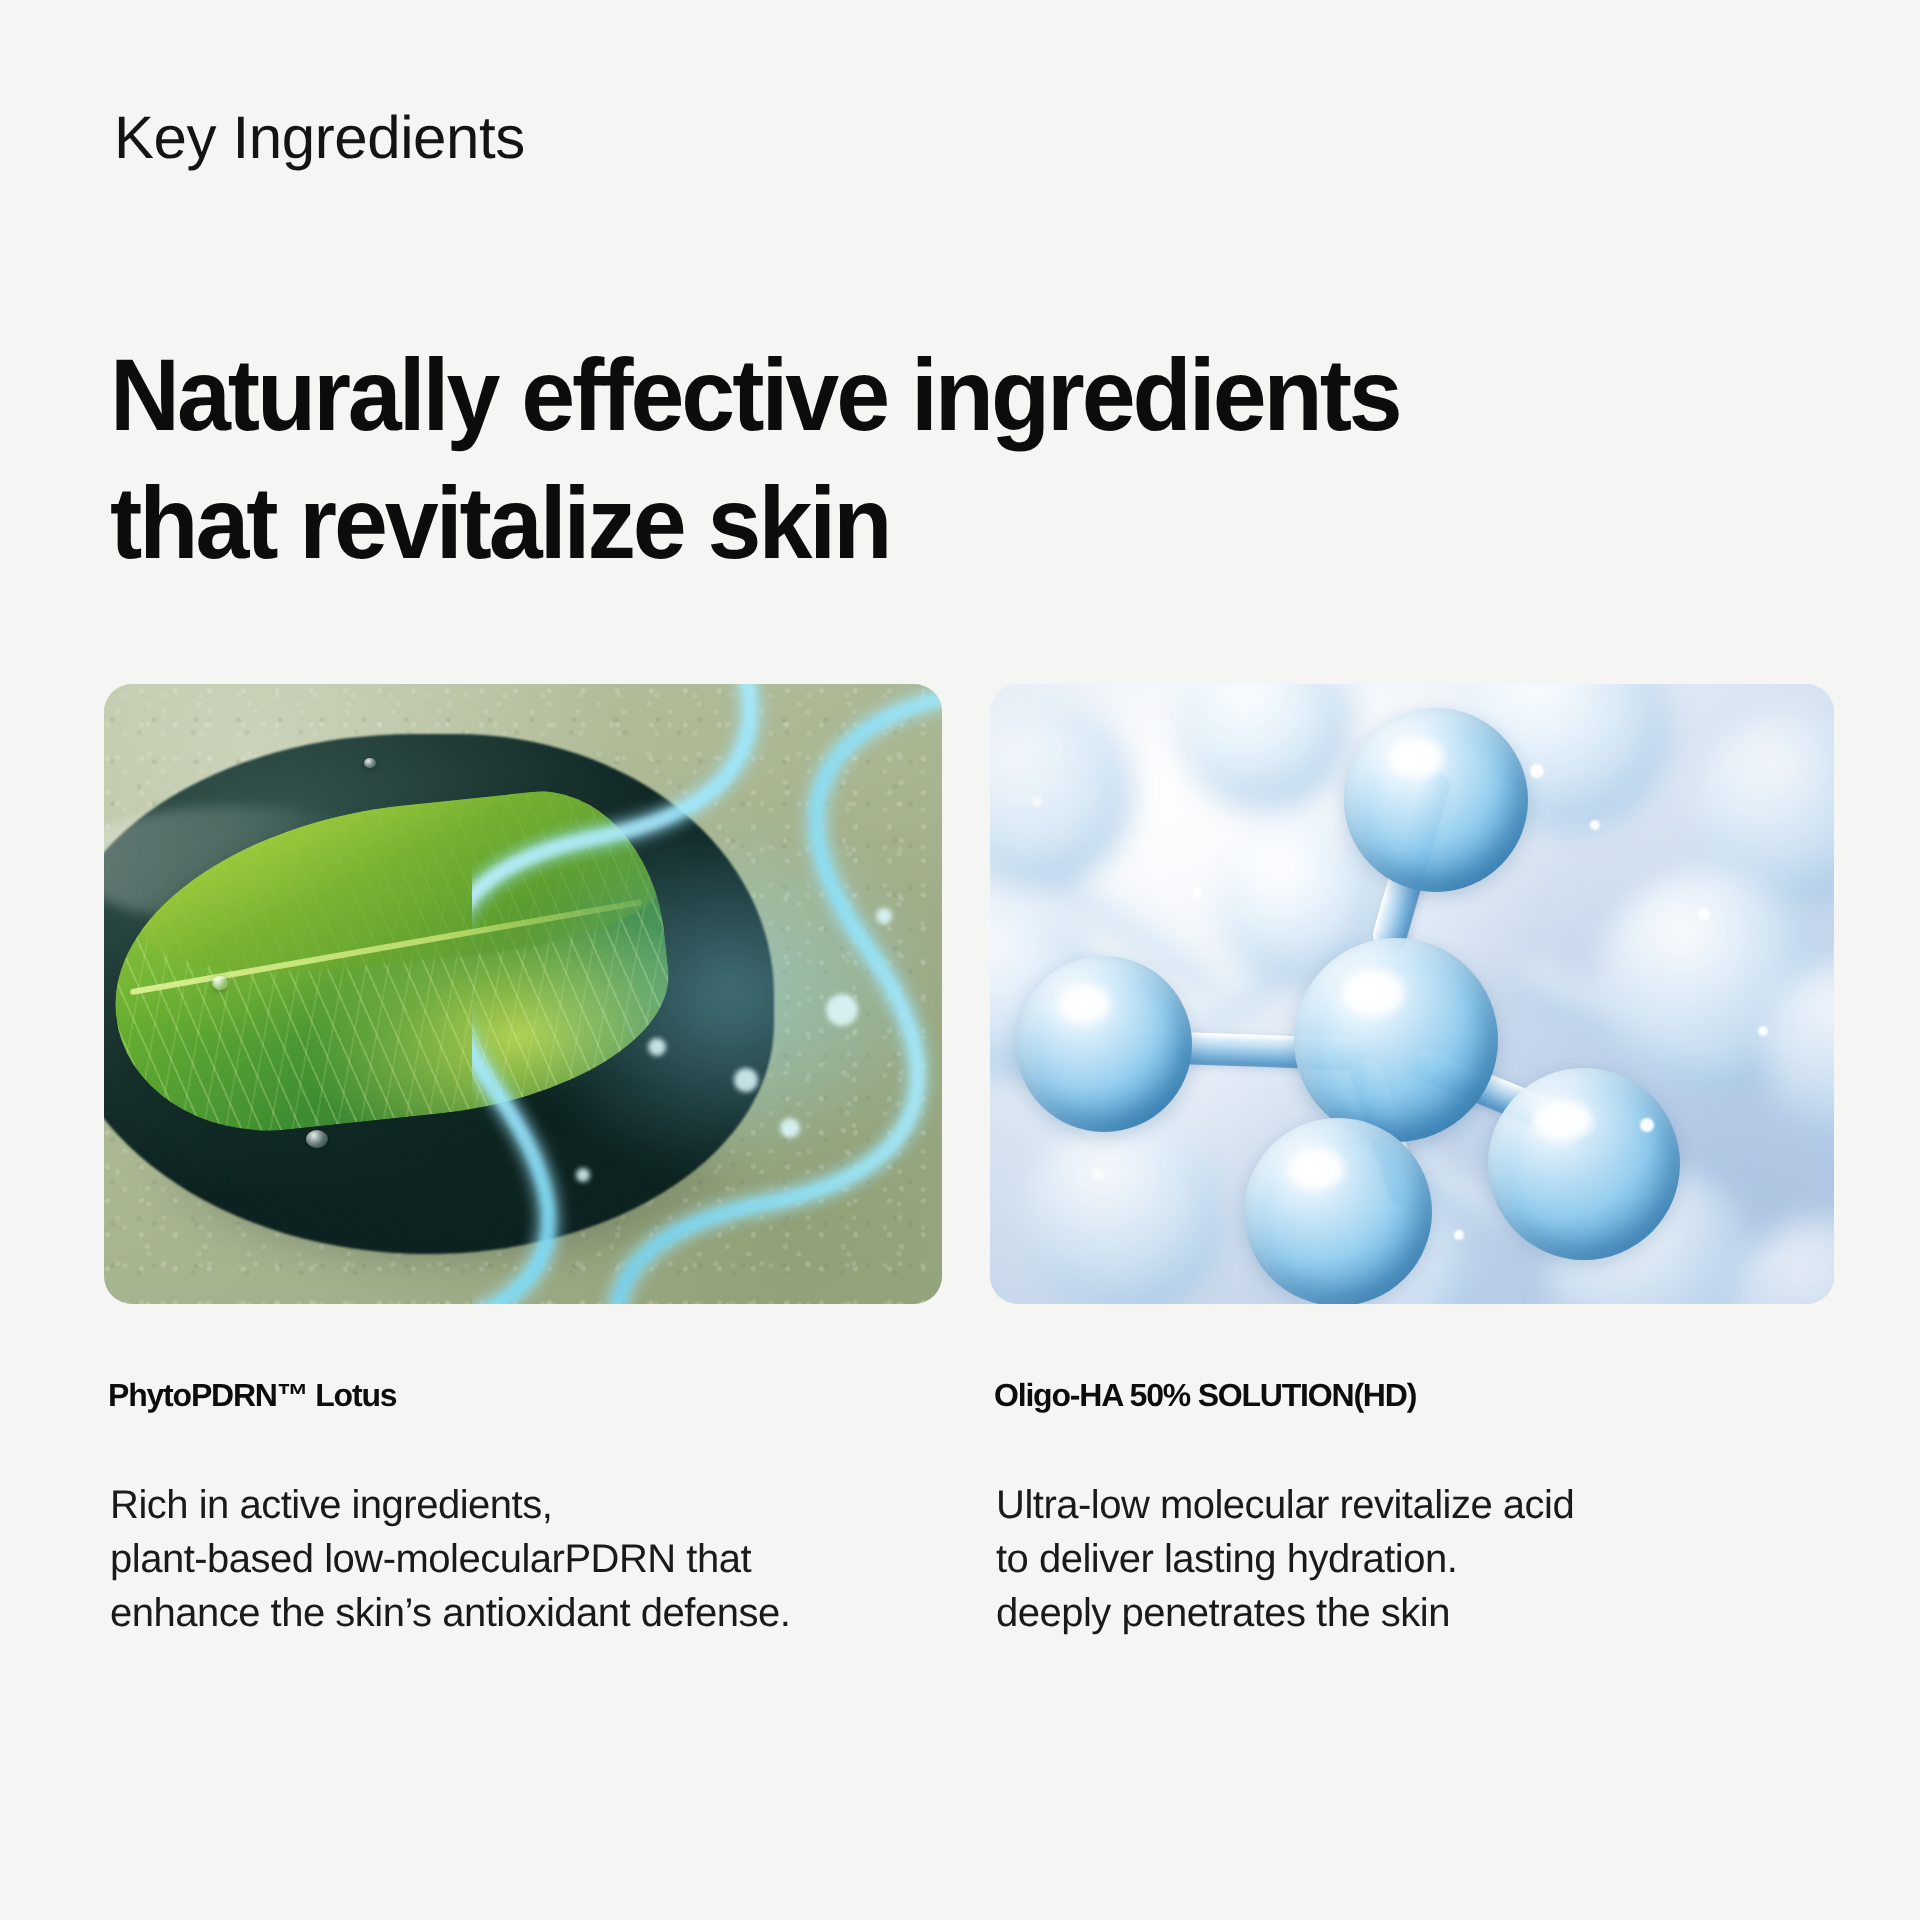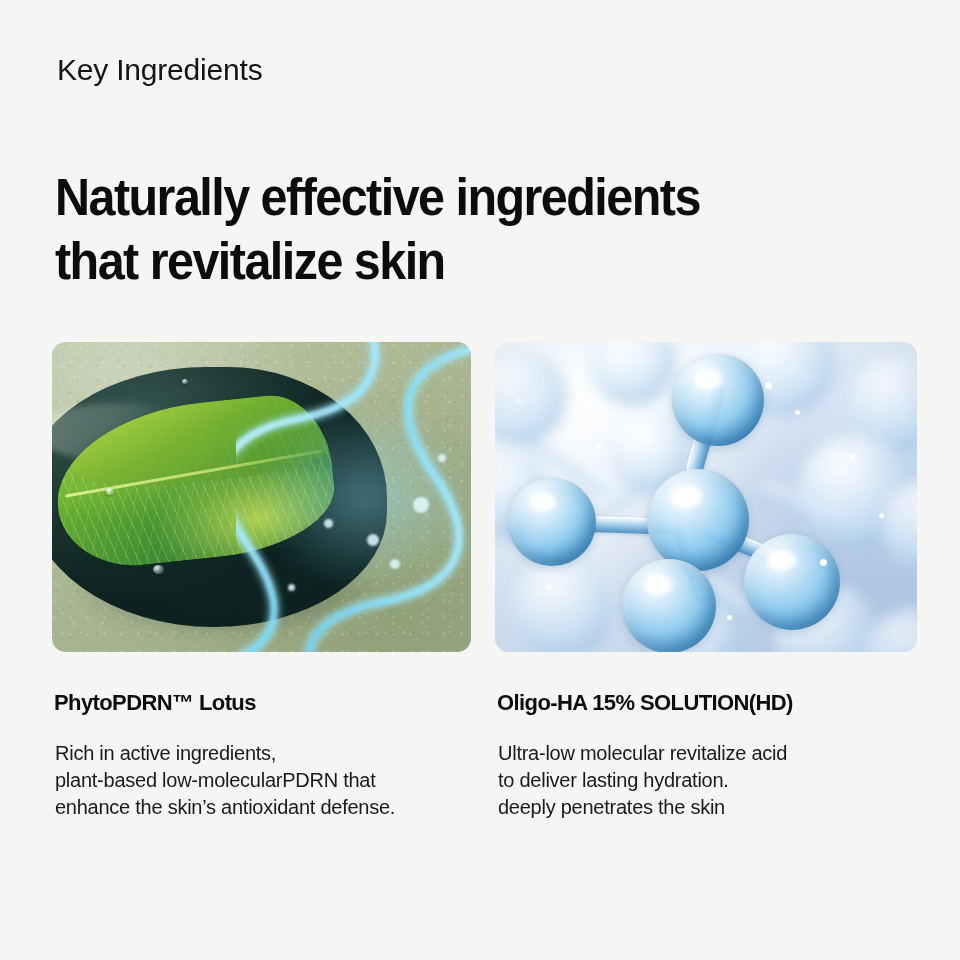--- a/index.html
+++ b/index.html
@@ -38,21 +38,21 @@
   .card.right { left:495px; width:422px; }
 
   .thumb {
     position:relative; width:100%; height:310px;
     border-radius:14px; overflow:hidden;
     background:#dfe4e8;
   }
 
   .card-title {
     position:absolute; top:348px; left:2px;
-    font-size:22px; font-weight:700; letter-spacing:-0.6px;
+    font-size:16px; font-weight:700; letter-spacing:-0.6px;
     color:#0d0d0d; white-space:nowrap;
   }
   .card-body {
     position:absolute; top:398px; left:3px; width:440px;
     font-size:20px; font-weight:400; line-height:27px;
     letter-spacing:-0.25px; color:#1a1a1a;
   }
   .card-body span { display:block; white-space:nowrap; }
 
   
@@ -343,21 +343,21 @@
           <div class="sparkle" style="left:24%;top:33%;width:5px;height:5px;"></div>
           <div class="sparkle" style="left:12%;top:78%;width:6px;height:6px;"></div>
           <div class="sparkle" style="left:55%;top:88%;width:5px;height:5px;"></div>
           <div class="sparkle" style="left:77%;top:70%;width:7px;height:7px;"></div>
           <div class="sparkle" style="left:5%;top:18%;width:5px;height:5px;"></div>
 
           <div class="ms-vignette"></div>
         </div>
       </div>
 
-      <div class="card-title">Oligo-HA 15% SOLUTION(HD)</div>
+      <div class="card-title">Oligo-HA 50% SOLUTION(HD)</div>
       <div class="card-body">
         <span>Ultra-low molecular revitalize acid</span>
         <span>to deliver lasting hydration.</span>
         <span>deeply penetrates the skin</span>
       </div>
     </div>
 
   </div>
 </div>
 

